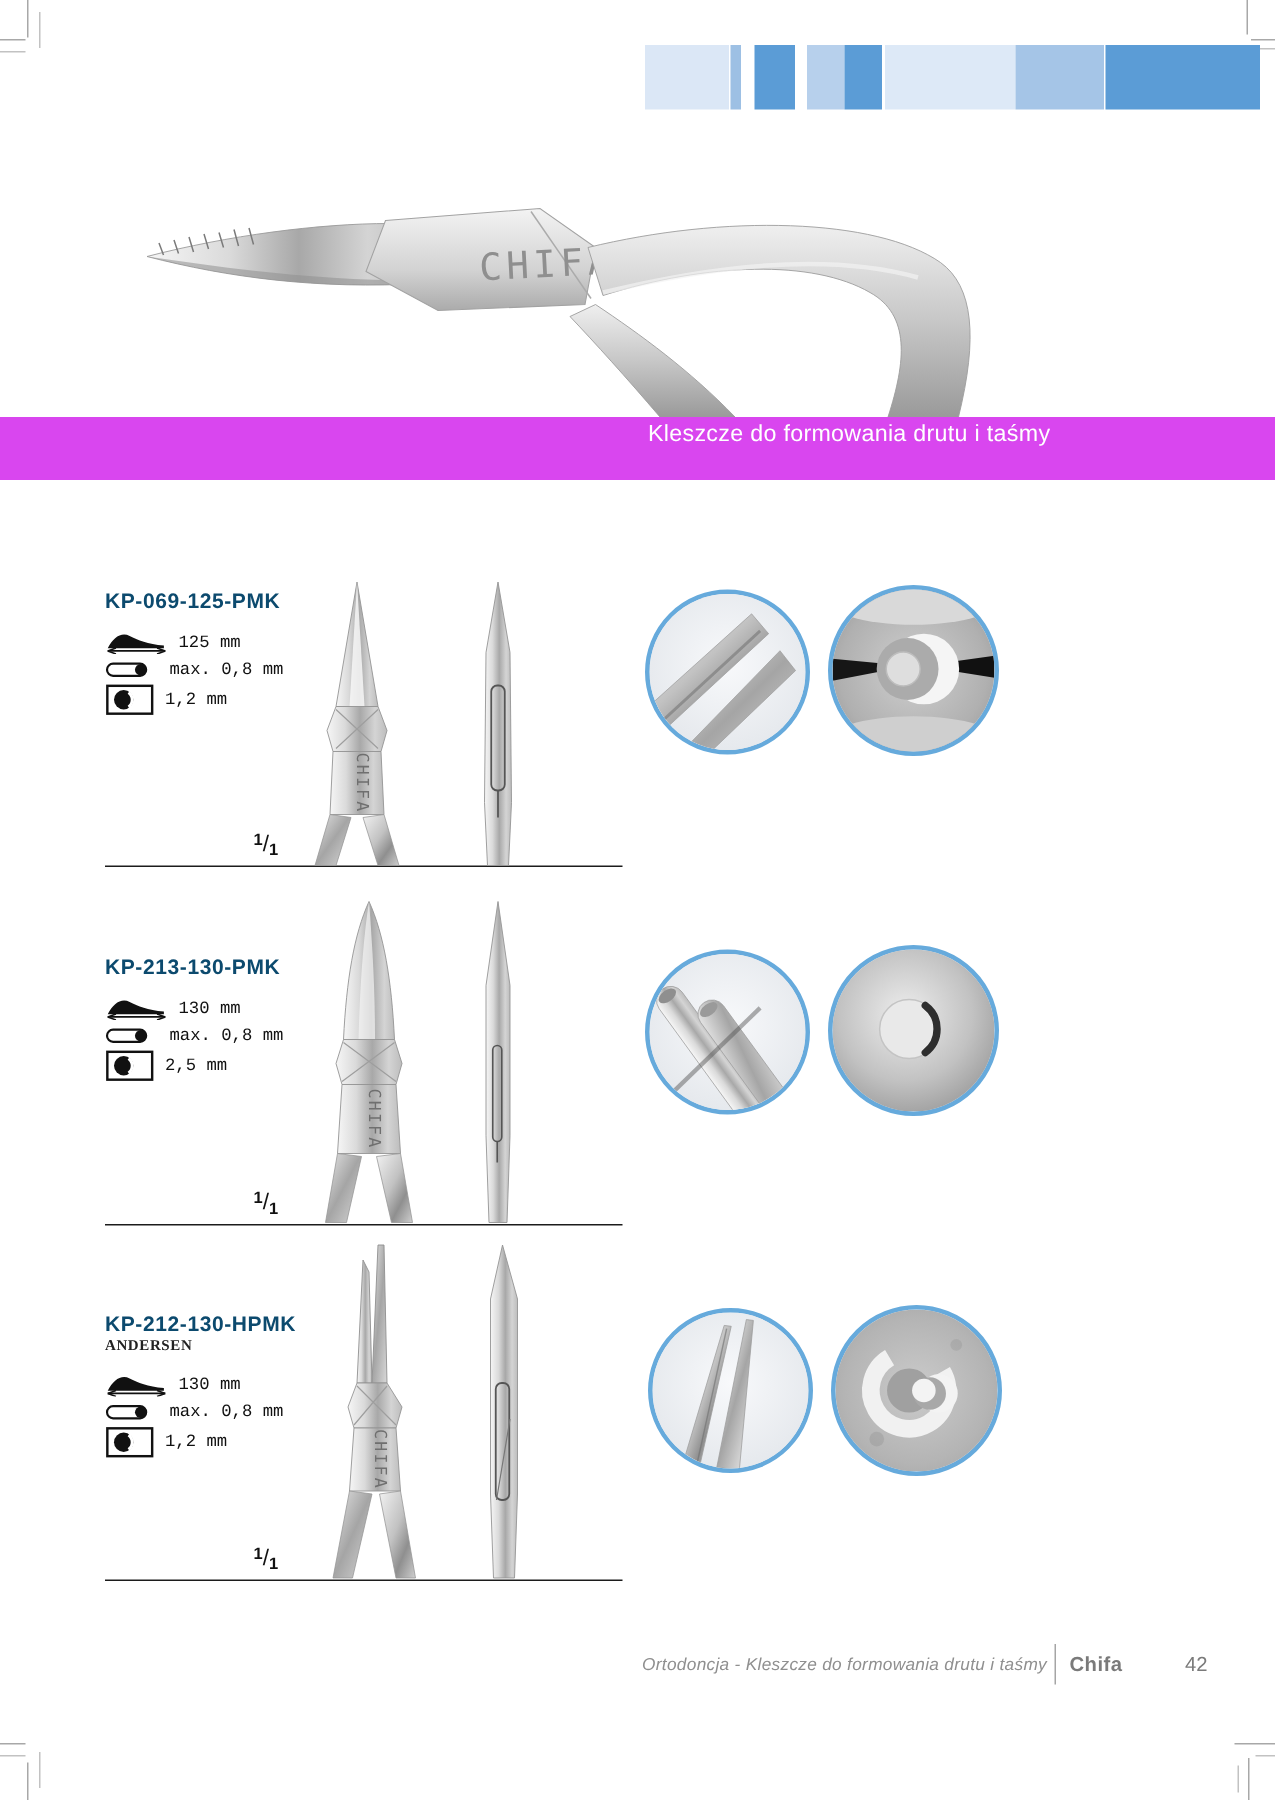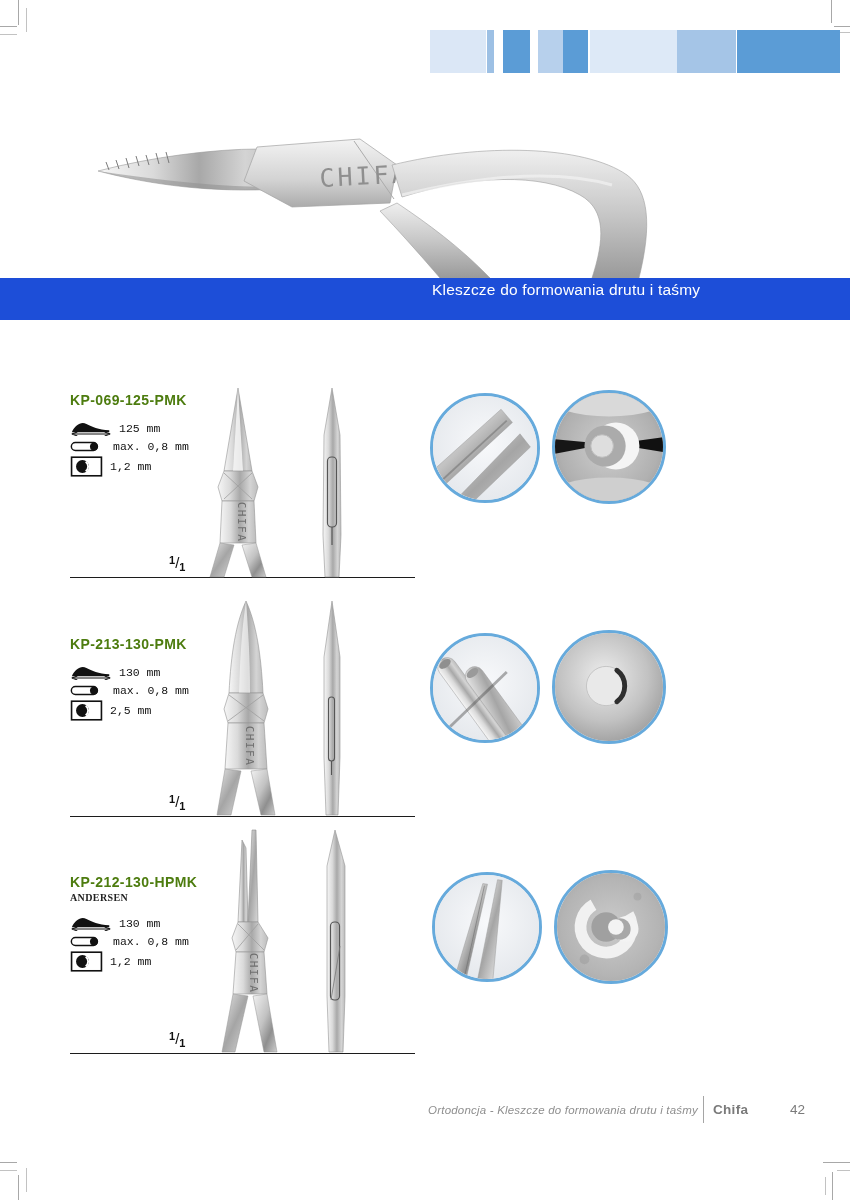--- a/index.html
+++ b/index.html
@@ -15,21 +15,21 @@
   
   #top-bar { position:absolute; left:430px; top:30px; width:410px; height:43px; }
   .bar-seg { position:absolute; top:0; height:43px; }
   
   #hero { position:absolute; left:92px; top:105px; width:556px; height:173px; }
   
   #banner { position:absolute; left:0; top:278px; width:850px; height:42px; background:#58a0d6; }
   #banner .txt { position:absolute; left:432px; top:3px; line-height:18px; font-size:15.5px; color:#ffffff; letter-spacing:.2px; }
   
   .pinfo { position:absolute; left:70px; width:175px; }
-  .pcode { font-size:14px; font-weight:bold; letter-spacing:.4px; color:#4d7c0f; }
+  .pcode { font-size:14px; font-weight:bold; letter-spacing:.4px; color:#0c4a6e; }
   .pvariant { font-size:10px; font-weight:bold; letter-spacing:.4px; color:#222; margin-top:2px;font-family:Liberation Serif, serif; }
   .specs { margin-top:13px; }
   .spec-row { display:flex; align-items:center; gap:7px; margin-bottom:3px; min-height:14px; }
   .spec-val { font-size:11.5px; color:#111; white-space:nowrap;font-family:Liberation Mono, monospace; }
   
   .scale { position:absolute; font-size:12px; color:#111; font-weight:bold; }
   .scale .num { position:relative; top:-4px; font-size:11px; }
   .scale .slash { font-size:15px; font-weight:normal; }
   .scale .den { position:relative; top:3px; font-size:11px; }
   
@@ -136,21 +136,21 @@
       <path d="M6,66 C60,74 120,82 185,82 L190,84 C120,88 60,80 6,66 Z" fill="#8f8f8f" opacity=".55"></path>
       <path d="M165,42 L268,34 L305,60 L298,98 L200,102 L152,76 Z" fill="url(#heroBody)" stroke="#a2a2a2" stroke-width="0.7"></path>
       <path d="M262,36 L302,94" stroke="#ababab" stroke-width="1"></path>
       <text x="228" y="82" transform="rotate(-3 228 82)" font-family="'DejaVu Sans Mono', monospace" font-size="25" letter-spacing="3" fill="#8f8f8f">CHIFA</text>
       <path d="M300,60 C390,38 492,40 535,70 C557,86 560,120 547,173 L500,173 C512,136 515,105 488,90 C450,68 380,70 310,92 Z" fill="url(#heroHandle)" stroke="#9d9d9d" stroke-width="0.6"></path>
       <path d="M305,98 C335,118 368,142 398,173 L348,173 C325,146 305,124 288,106 Z" fill="url(#heroHandle)" stroke="#9d9d9d" stroke-width="0.6"></path>
       <path d="M310,90 C400,68 470,66 520,80" stroke="#f2f2f2" stroke-width="3" fill="none" opacity=".7"></path>
     </svg>
   </div>
 
-  <div id="banner" style="background: #1d4ed8;">
+  <div id="banner" style="background: #d946ef;">
     <div class="txt">
       <div>Kleszcze do formowania drutu i taśmy</div>
     </div>
   </div>
 
   <div class="pinfo" style="top:392px">
     <div class="pcode">KP-069-125-PMK</div>
     <div class="pvariant"></div>
     <div class="specs">
       <div class="spec-row">

